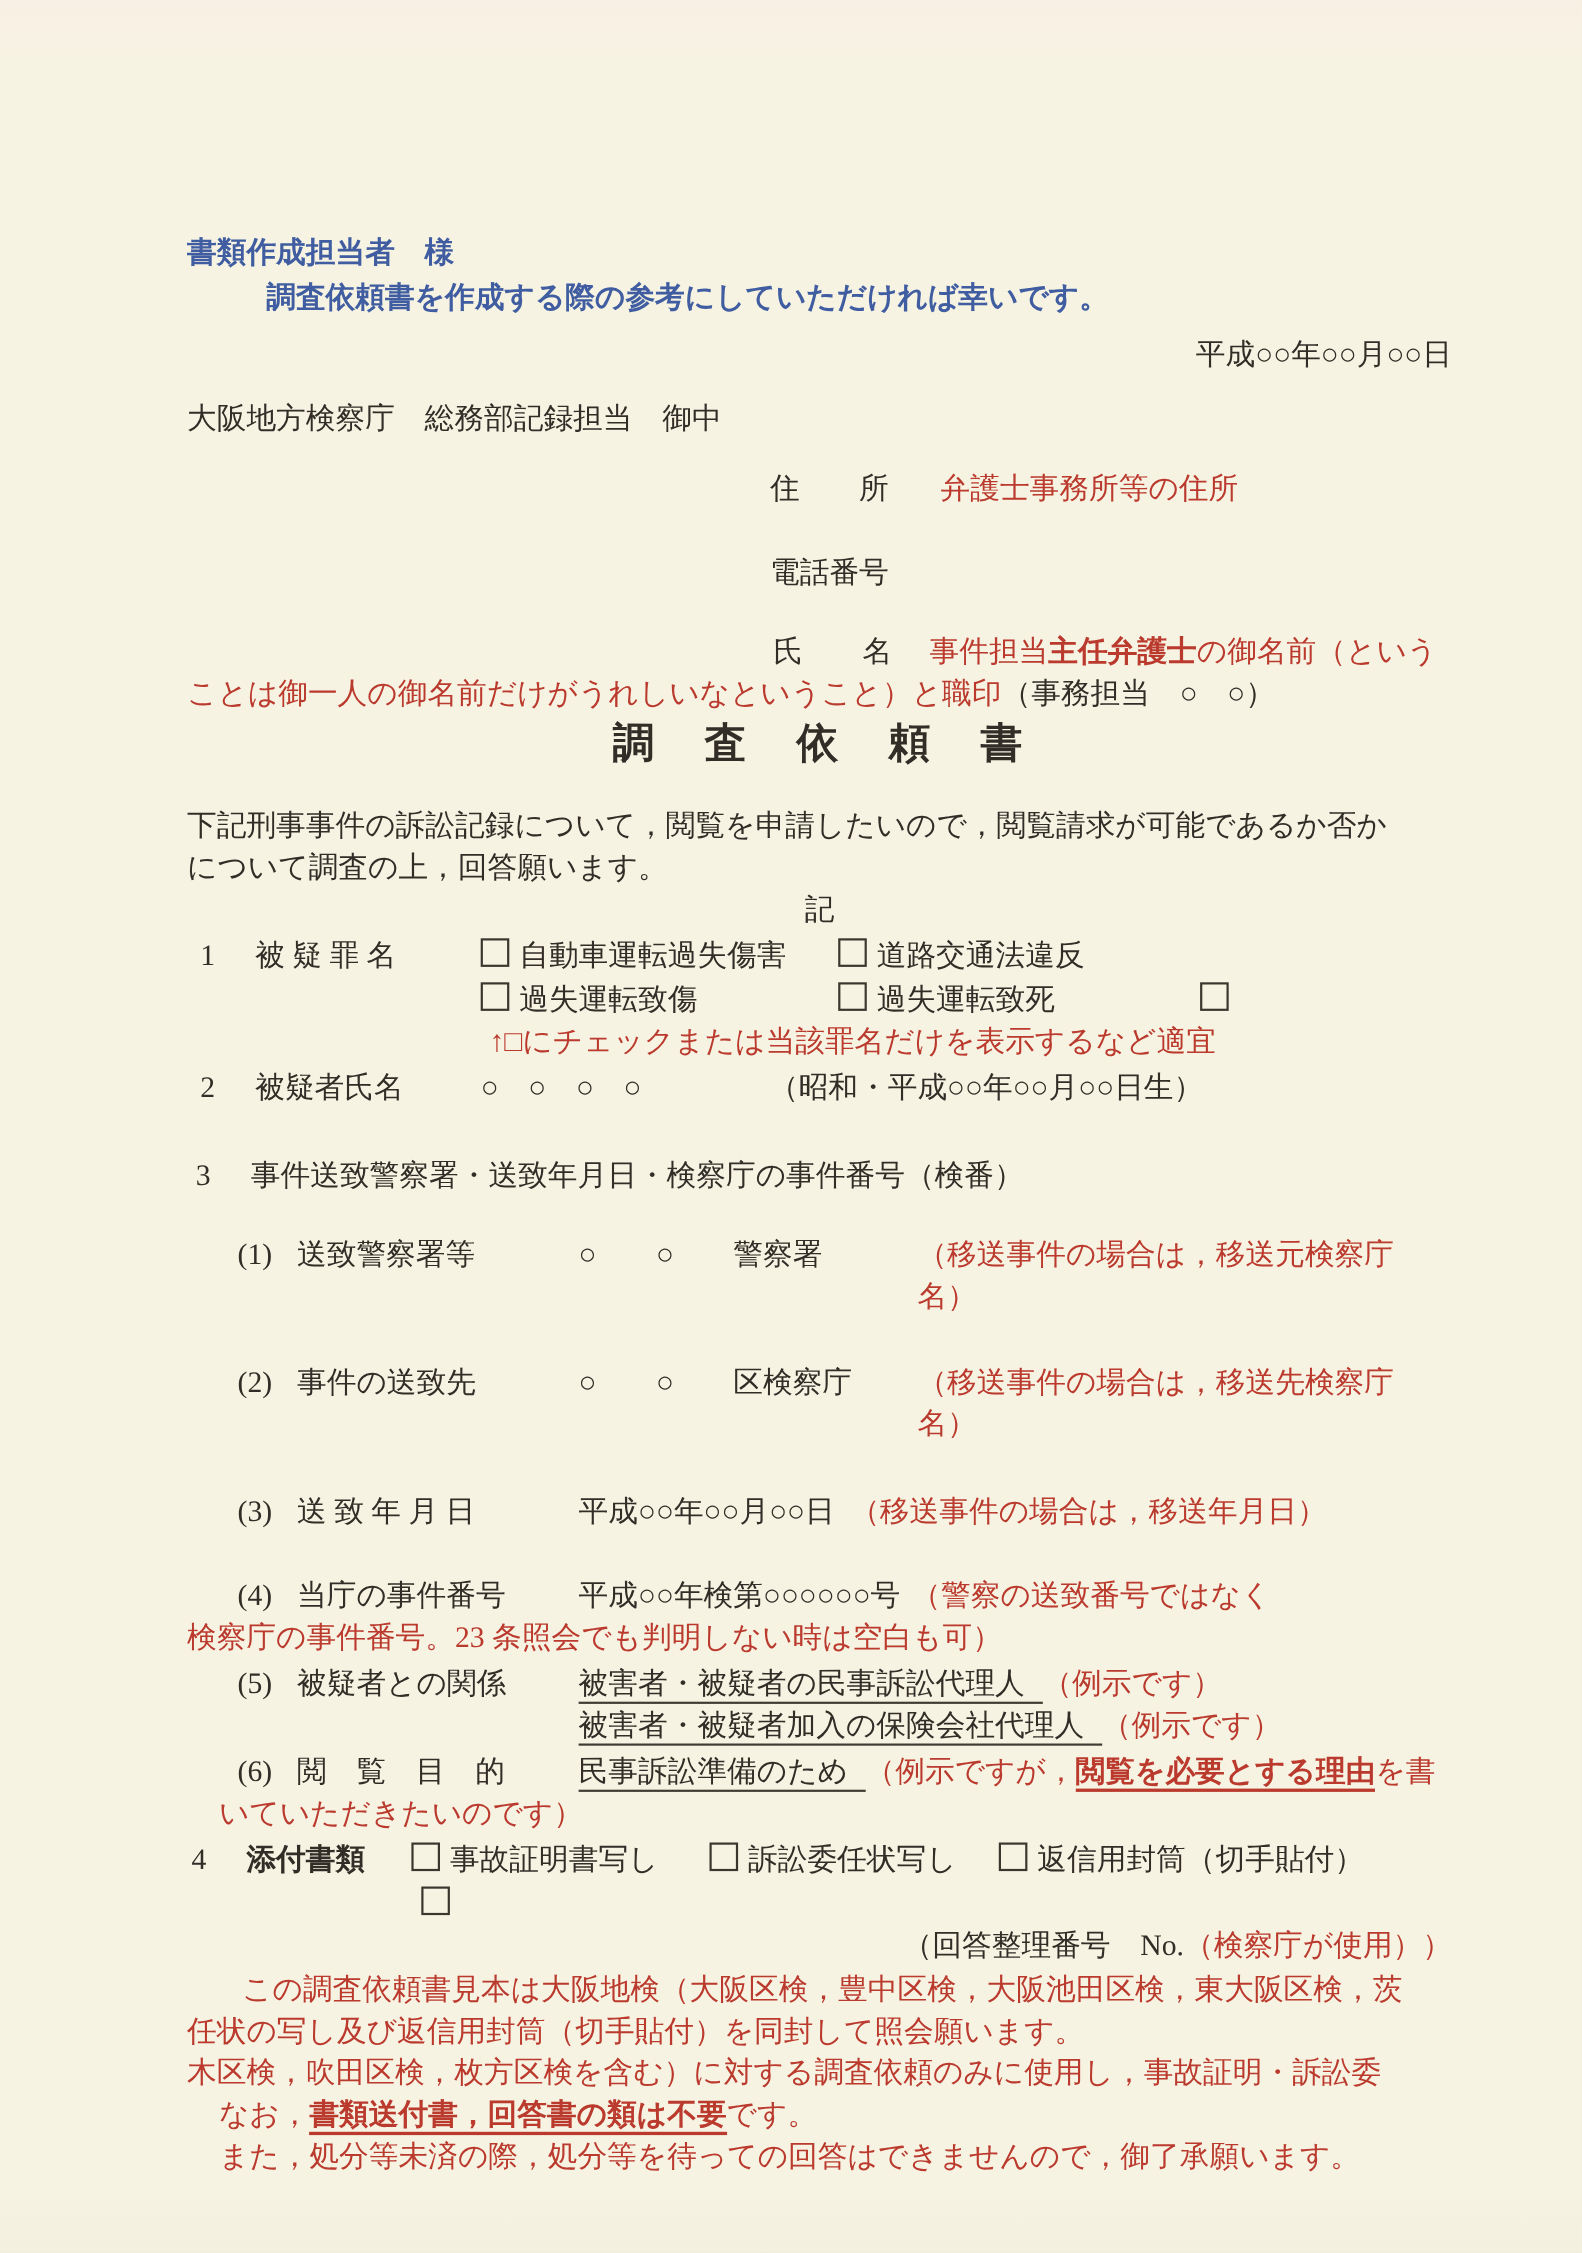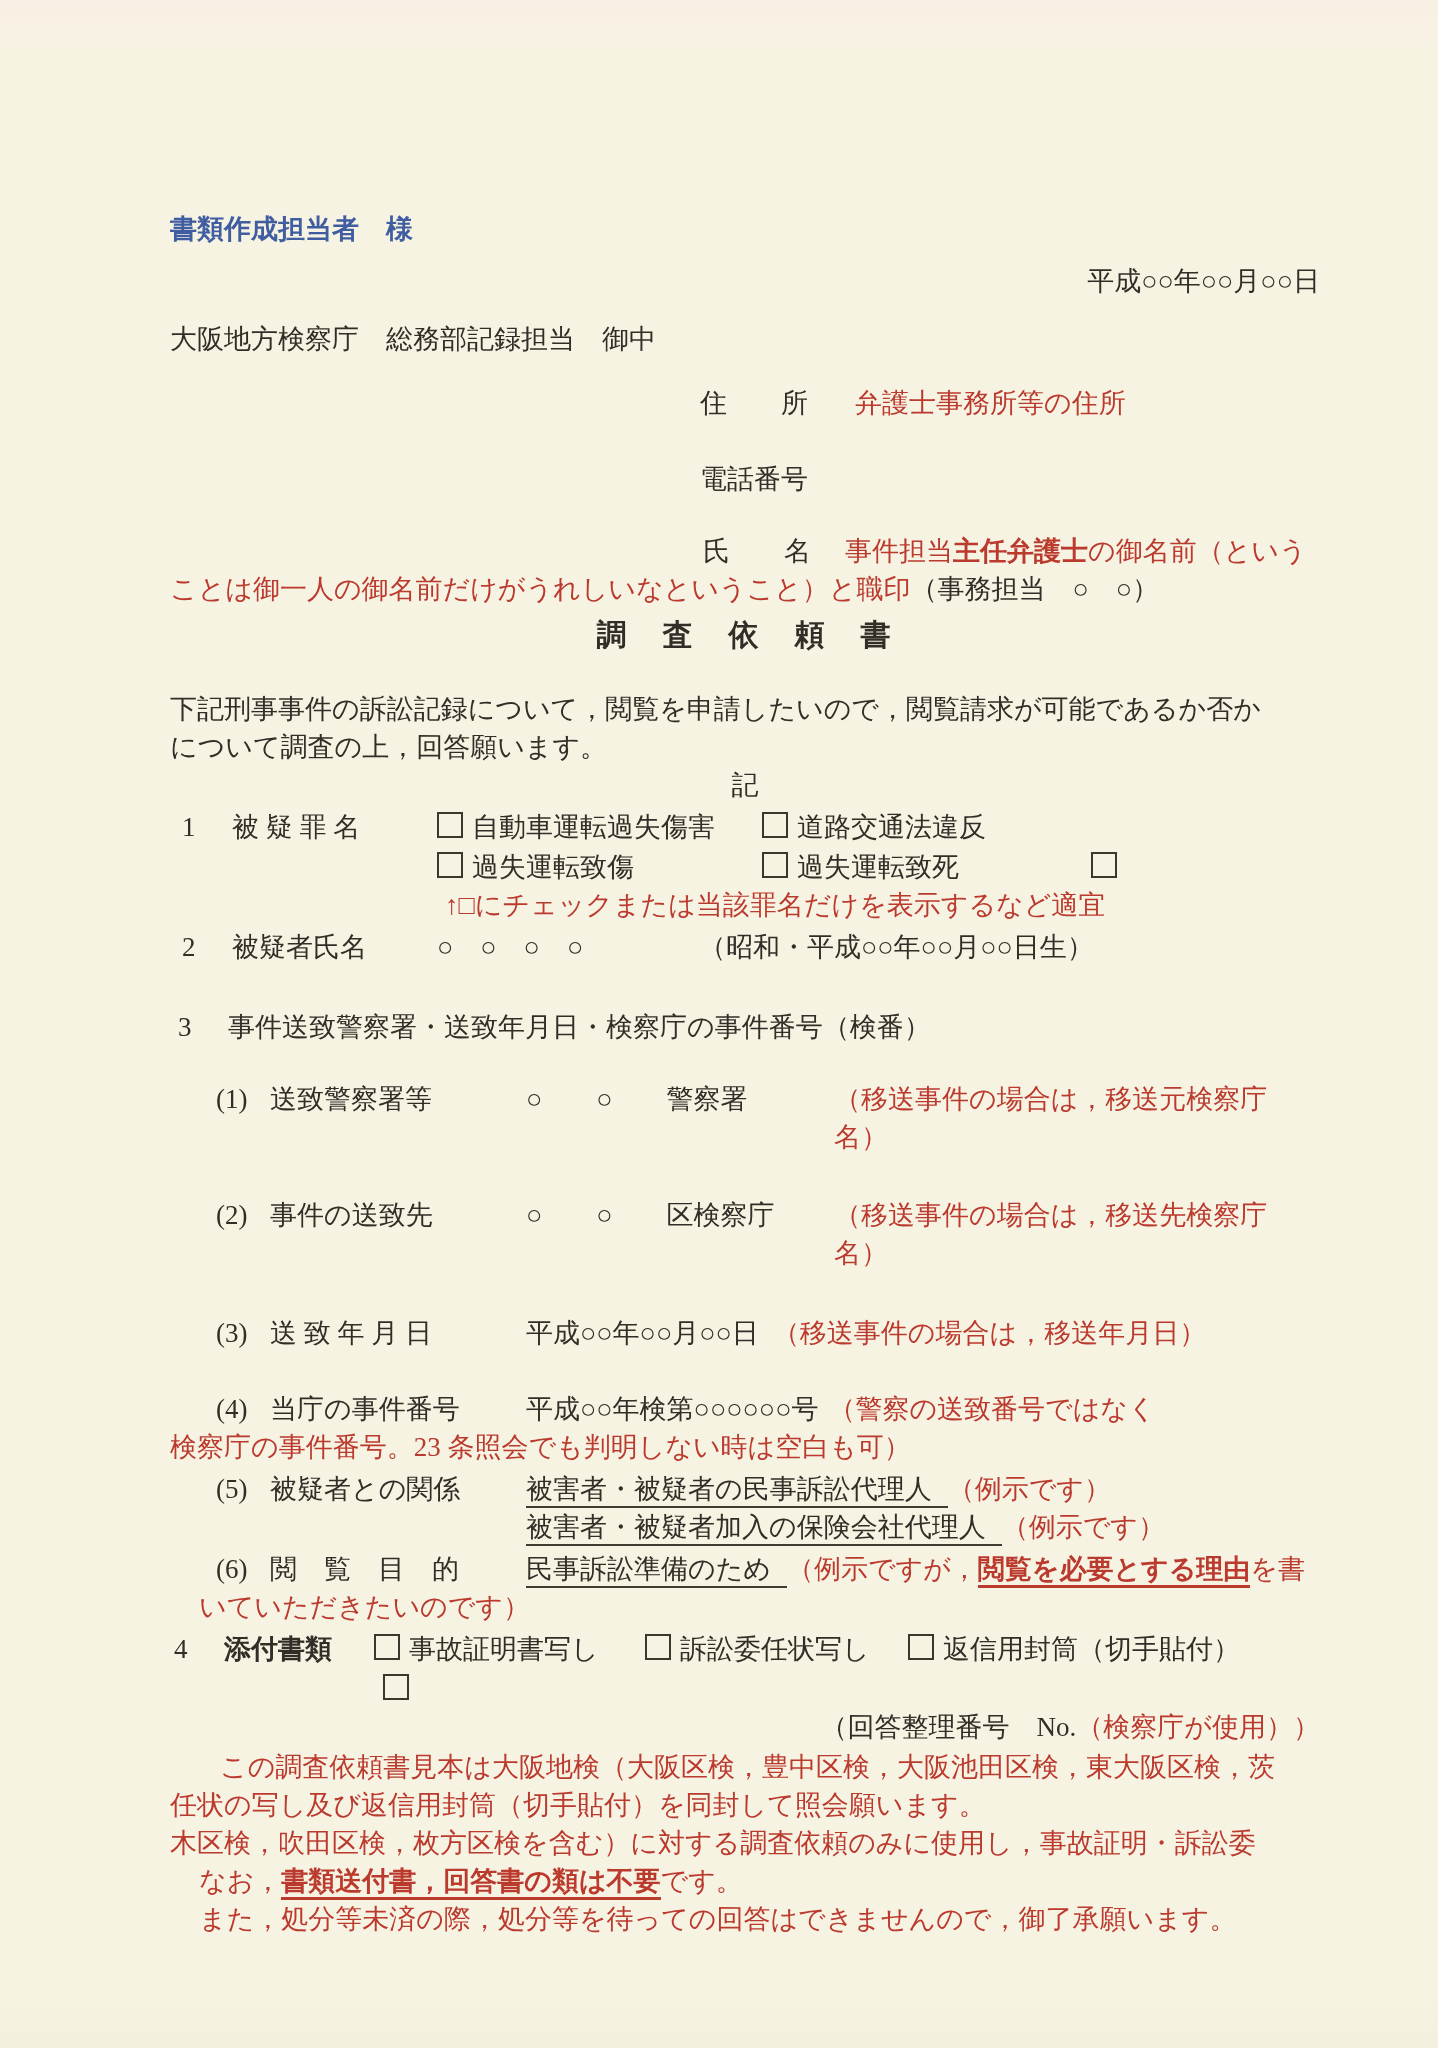--- a/index.html
+++ b/index.html
@@ -36,29 +36,30 @@
   .lbl1{width:205px;}
   .lbl3{width:256px;}
   .mk{width:54px;}
   .cell1{width:325px;}
   .cell2{width:329px;}
   .c4a{width:271px;}
   .c4b{width:263px;}
   .box{display:inline-block;width:22px;height:22px;border:2px solid #3b372e;margin-right:9px;transform:translateY(2px);}
   .right{text-align:right;}
   .center{text-align:center;}
-  .title{font-size:30px;font-weight:bold;letter-spacing:0.1em;line-height:46px;}
+  .title{font-size:38px;font-weight:bold;letter-spacing:0.1em;line-height:46px;}
   .grow{flex-shrink:1;}
 </style>
 </head>
 <body>
 
 <div class="page">
 
   <div class="blue">書類作成担当者　様</div>
+  <div class="blue" style="margin-left:72px;margin-top:3px;">調査依頼書を作成する際の参考にしていただければ幸いです。</div>
 
   <div class="right" style="margin-top:14px;">平成○○年○○月○○日</div>
 
   <div style="margin-top:20px;">大阪地方検察庁　総務部記録担当　御中</div>
 
   <div class="row" style="margin-top:26px;">
     <span style="margin-left:530px;width:155px;">住　　所</span>
     <span class="red">弁護士事務所等の住所</span>
   </div>
   <div style="margin-left:530px;margin-top:38px;">電話番号</div>

